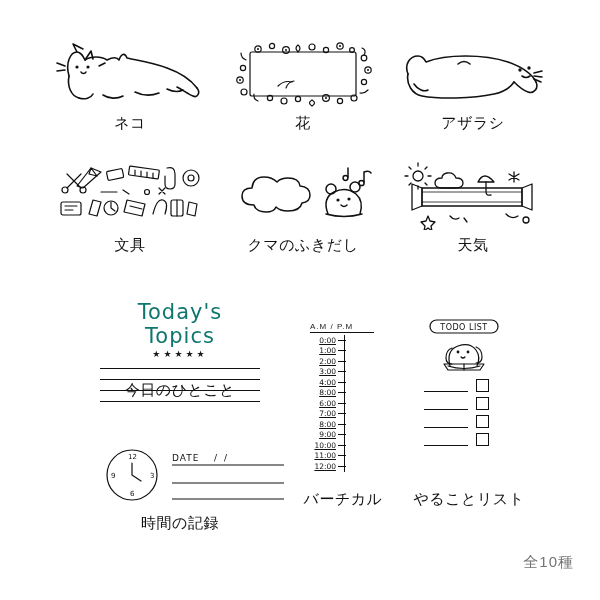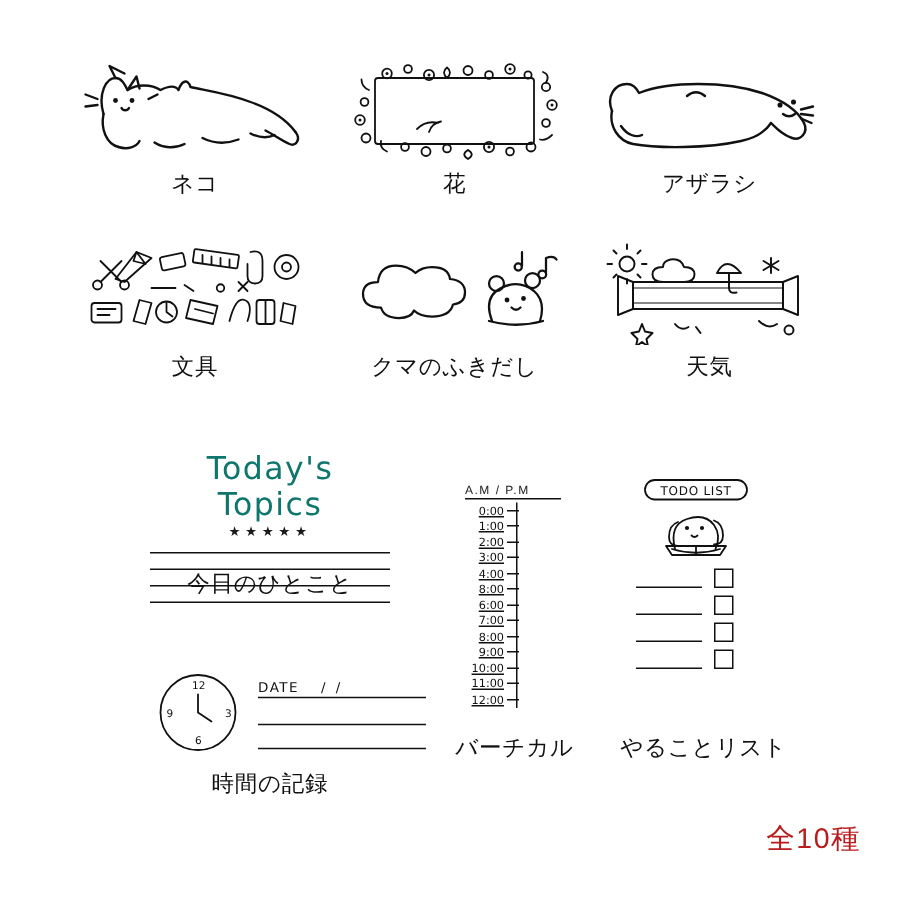--- a/index.html
+++ b/index.html
@@ -47,23 +47,23 @@
     height: 68px;
     position: relative;
   }
   .stamp-box svg { display: block; }
 
   
   .footer-note {
     position: absolute;
     right: 26px;
     bottom: 28px;
-    font-size: 19px;
+    font-size: 15px;
     letter-spacing: 1px;
-    color: #b91c1c;
+    color: #737373;
   }
 
   .lines-block {
     position: absolute;
   }
 
   .todays-title {
     font-size: 21px;
     letter-spacing: 1px;
     color: #0f766e;

